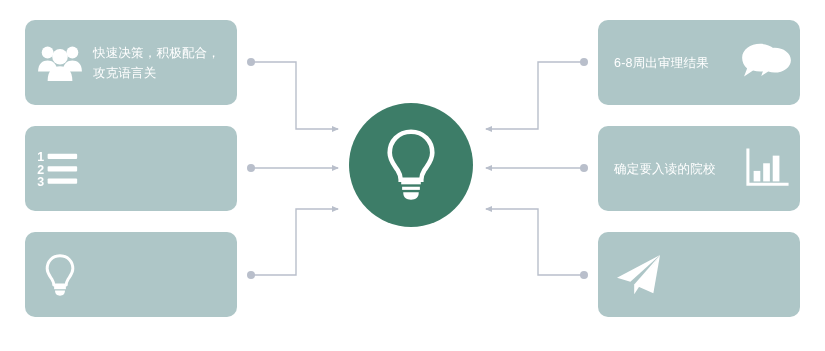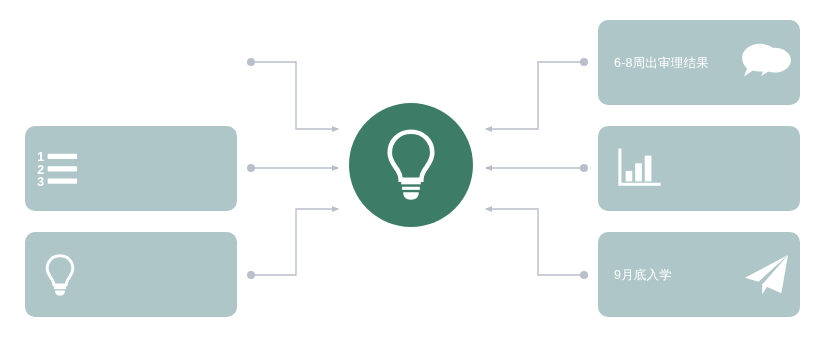--- a/index.html
+++ b/index.html
@@ -119,20 +119,33 @@
       <circle cx="584" cy="168" r="4" fill="#b9bfcb"></circle>
       <path d="M584,168 L486,168" fill="none" stroke="#b9bfcb" stroke-width="1.4" marker-end="url(#arrowhead)"></path>
     </g>
 
     <g>
       <circle cx="584" cy="275" r="4" fill="#b9bfcb"></circle>
       <path d="M584,275 L538,275 L538,209 L486,209" fill="none" stroke="#b9bfcb" stroke-width="1.4" marker-end="url(#arrowhead)"></path>
     </g>
   </svg>
 
+  <div class="card card-left card-1">
+    <div class="icon-box">
+      <svg viewBox="0 0 48 42" width="46" height="40">
+        <circle cx="11" cy="10" r="6.2" fill="#ffffff"></circle>
+        <circle cx="37" cy="10" r="6.2" fill="#ffffff"></circle>
+        <path d="M1,30 C1,21.5 6,18.5 11,18.5 C16,18.5 21,21.5 21,30 Z" fill="#ffffff"></path>
+        <path d="M27,30 C27,21.5 32,18.5 37,18.5 C42,18.5 47,21.5 47,30 Z" fill="#ffffff"></path>
+        <circle cx="24" cy="14.5" r="8.2" fill="#ffffff"></circle>
+        <path d="M11,40 C11,28.5 17,24.5 24,24.5 C31,24.5 37,28.5 37,40 Z" fill="#ffffff"></path>
+      </svg>
+    </div>
+    <div class="card-text">快速决策，积极配合，攻克语言关</div>
+  </div>
 
   <div class="card card-left card-2">
     <div class="icon-box">
       <svg viewBox="0 0 48 42" width="46" height="40">
         <text x="0" y="13" font-family="Liberation Sans, sans-serif" font-size="13" font-weight="bold" fill="#ffffff">1</text>
         <text x="0" y="26" font-family="Liberation Sans, sans-serif" font-size="13" font-weight="bold" fill="#ffffff">2</text>
         <text x="0" y="39" font-family="Liberation Sans, sans-serif" font-size="13" font-weight="bold" fill="#ffffff">3</text>
         <rect x="11" y="5" width="31" height="5.5" rx="1" fill="#ffffff"></rect>
         <rect x="11" y="18" width="31" height="5.5" rx="1" fill="#ffffff"></rect>
         <rect x="11" y="31" width="31" height="5.5" rx="1" fill="#ffffff"></rect>
@@ -163,32 +176,32 @@
     <div class="card-text">6-8周出审理结果</div>
     <div class="icon-box">
       <svg viewBox="0 0 52 46" width="50" height="44">
         <path d="M34,7 C43.4,7 51,12.8 51,20 C51,27.2 43.4,33 34,33 C31.6,33 29.3,32.6 27.3,31.9 L20,36.5 L22.2,30.2 C18.9,27.8 17,24.1 17,20 C17,12.8 24.6,7 34,7 Z" fill="#ffffff"></path>
         <path d="M19,3 C29.5,3 38,9.5 38,17.5 C38,25.5 29.5,32 19,32 C16.3,32 13.7,31.6 11.4,30.8 L2,37 L5.2,28.7 C1.9,25.8 0,21.9 0,17.5 C0,9.5 8.5,3 19,3 Z" fill="#ffffff"></path>
       </svg>
     </div>
   </div>
 
   <div class="card card-right card-2">
+    <div class="card-text">确定要入读的院校</div>
     <div class="icon-box">
       <svg viewBox="0 0 46 44" width="44" height="42">
         <path d="M3,2 L3,38 L44,38" fill="none" stroke="#ffffff" stroke-width="3.2" stroke-linecap="square"></path>
         <rect x="9" y="24" width="7" height="11" fill="#ffffff"></rect>
         <rect x="19" y="16" width="7" height="19" fill="#ffffff"></rect>
         <rect x="29" y="8" width="7" height="27" fill="#ffffff"></rect>
       </svg>
     </div>
   </div>
 
   <div class="card card-right card-3">
-    <div class="card-text">9月底入学</div>
     <div class="icon-box">
       <svg viewBox="0 0 50 46" width="48" height="44">
         <path d="M47,2 L2,26 L16,30 Z" fill="#ffffff"></path>
         <path d="M47,2 L20,33 L20,43 L26,34 Z" fill="#ffffff"></path>
         <path d="M47,2 L24,35 L40,42 Z" fill="#ffffff"></path>
       </svg>
     </div>
   </div>
 
 </div>

